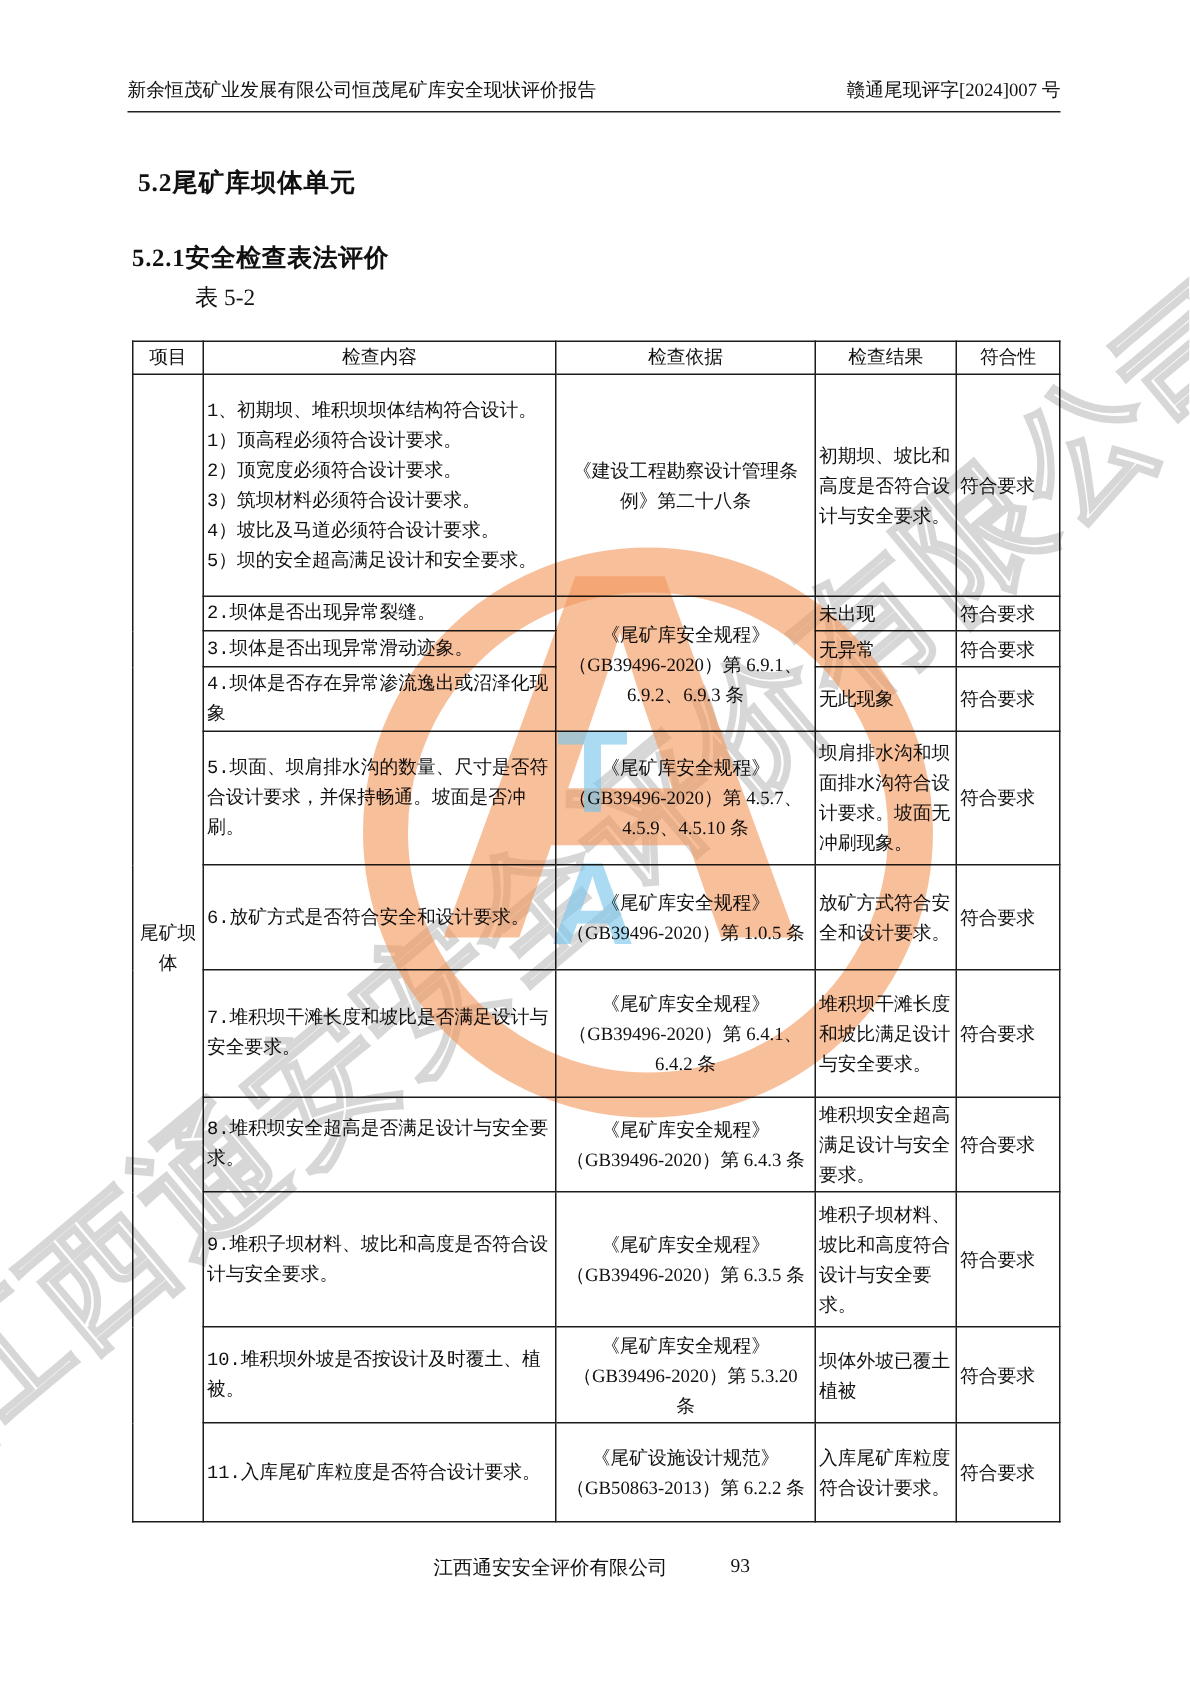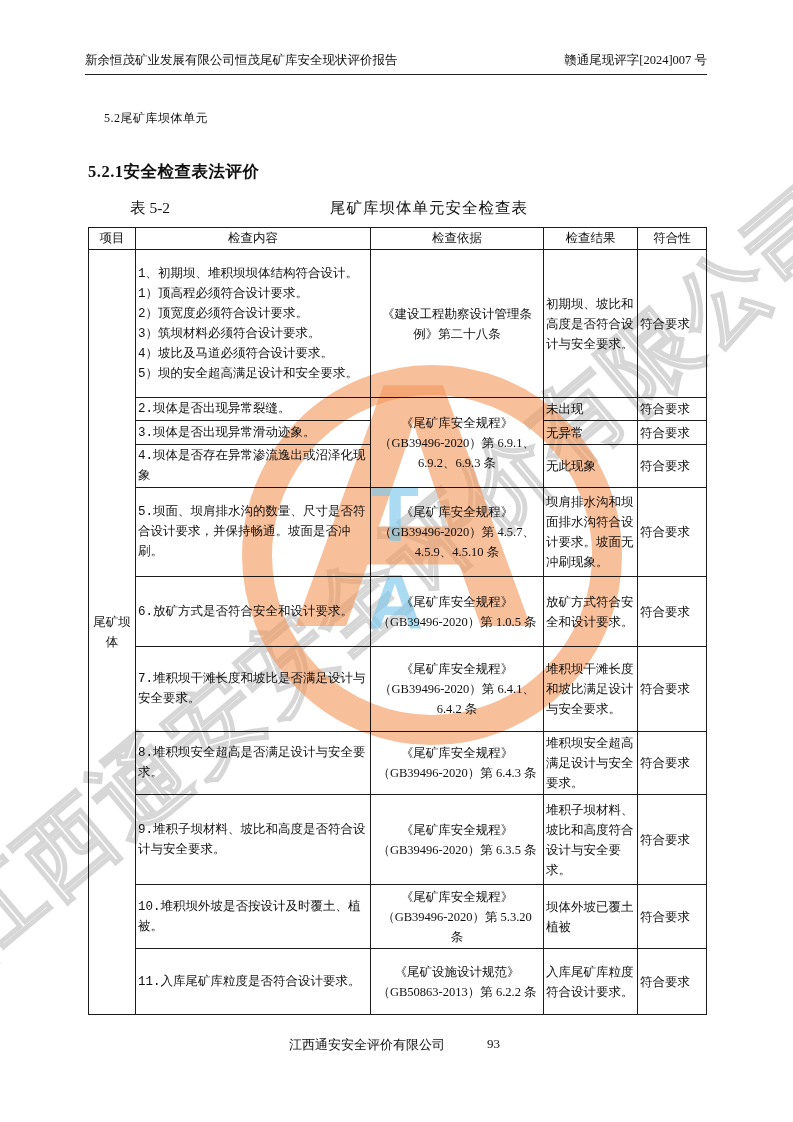--- a/index.html
+++ b/index.html
@@ -16,29 +16,29 @@
   
   .page-header {
     position: absolute; left: 85px; right: 86px; top: 52px;
     display: flex; justify-content: space-between; align-items: flex-end;
     font-size: 12.5px; padding-bottom: 5px;
     border-bottom: 1.6px solid #222;
   }
 
   
   .h2 {
-    position: absolute; left: 104px; top: 110px;
-    font-size: 12px; font-weight: normal; letter-spacing: .5px;
+    position: absolute; left: 92px; top: 110px;
+    font-size: 17px; font-weight: bold; letter-spacing: .5px;
   }
   .h3 {
     position: absolute; left: 88px; top: 161px;
     font-size: 16.5px; font-weight: bold; letter-spacing: .5px;
   }
   .tbl-caption {
-    position: absolute; left: 0; top: 198px; width: 645px; height: 22px;
+    position: absolute; left: 0; top: 188px; width: 645px; height: 22px;
     font-size: 15.5px;
   }
   .tbl-caption .cap-label { position: absolute; left: 130px; }
   .tbl-caption .cap-title { position: absolute; left: 330px; letter-spacing: 1px; }
 
   
   table.checklist {
     position: absolute; left: 88px; top: 227px;
     width: 618px;
     border-collapse: collapse;
@@ -119,21 +119,20 @@
   <div class="page-header">
     <span>新余恒茂矿业发展有限公司恒茂尾矿库安全现状评价报告</span>
     <span>赣通尾现评字[2024]007 号</span>
   </div>
 
   <div class="h2">5.2尾矿库坝体单元</div>
   <div class="h3">5.2.1安全检查表法评价</div>
 
   <div class="tbl-caption">
     <span class="cap-label">表 5-2</span>
-    <span class="cap-title">尾矿库坝体单元安全检查表</span>
   </div>
 
   <table class="checklist">
     <colgroup>
       <col style="width:47px">
         <col style="width:235px">
         <col style="width:173px">
         <col style="width:94px">
         <col style="width:69px">
     </colgroup>

